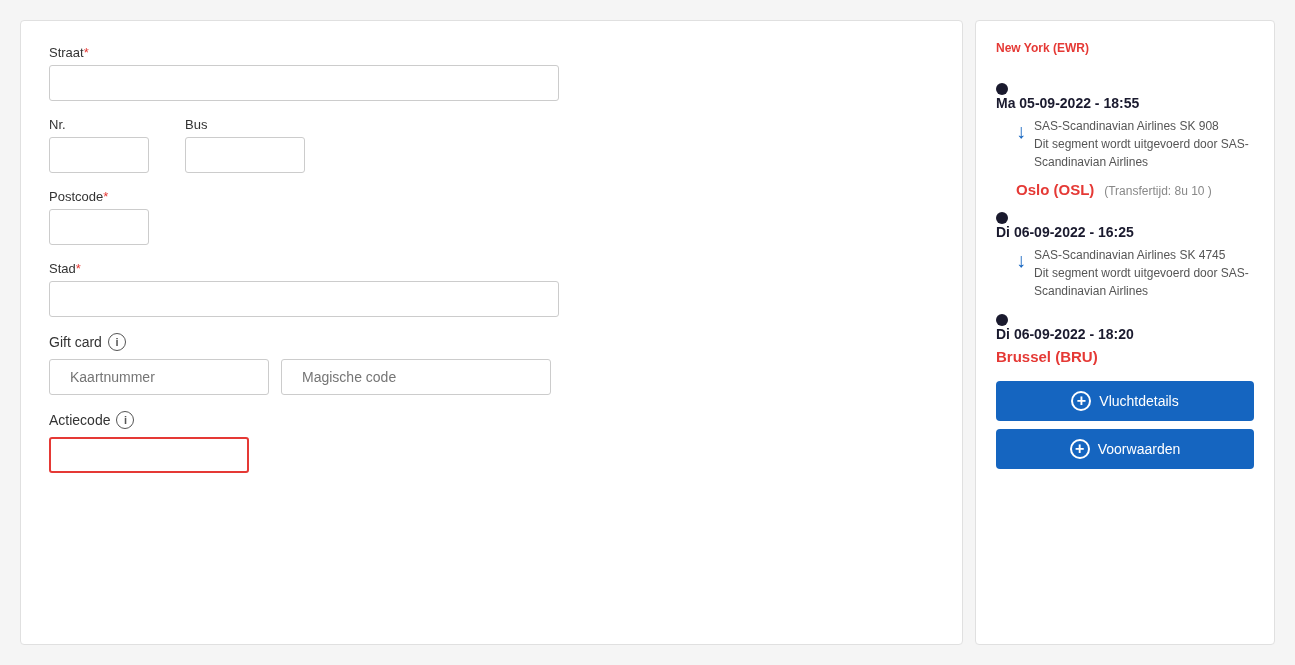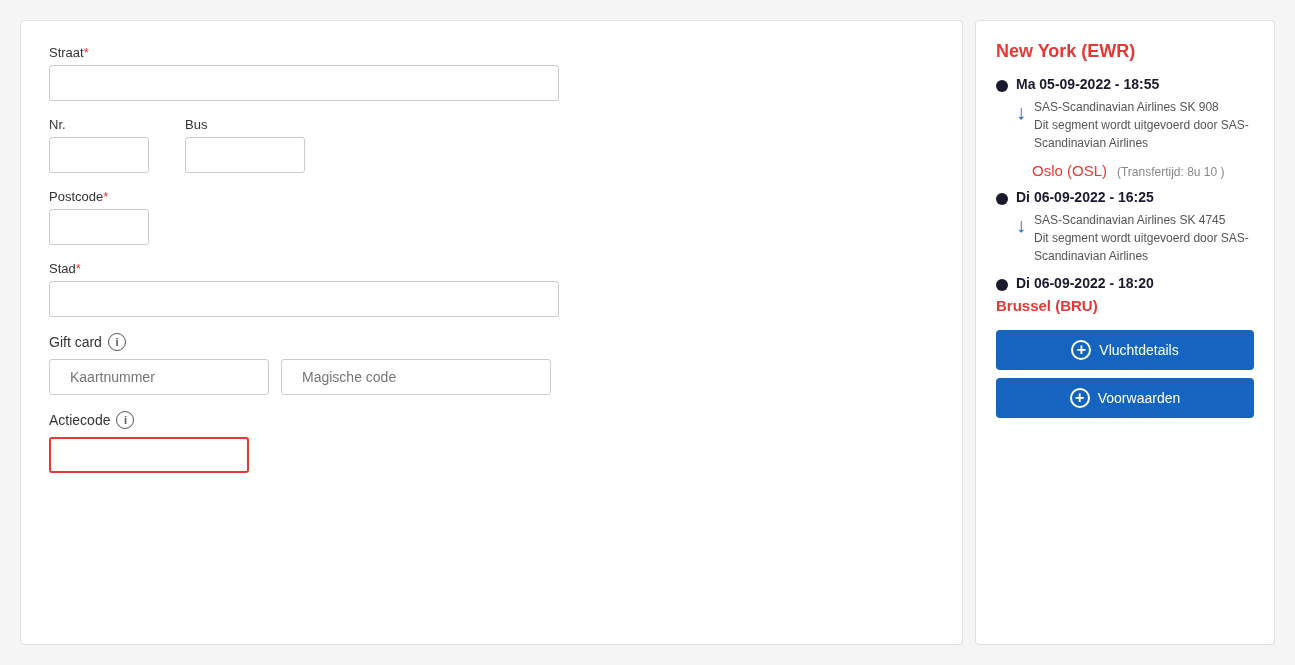--- a/index.html
+++ b/index.html
@@ -146,28 +146,29 @@
       max-width: 100%;
     }
     .stad-input {
       width: 510px;
       max-width: 100%;
     }
 
     
     .destination-title {
       color: #e53935;
-      font-size: 18px;
-      font-weight: bold;
-      margin-bottom: 14px;
+      font-size: 12px;
+      font-weight: bold;
+      margin-bottom: 24px;
     }
     .flight-stop {
       display: flex;
       align-items: flex-start;
       margin-bottom: 6px;
+      flex-direction: column;
     }
     .dot {
       width: 12px;
       height: 12px;
       border-radius: 50%;
       background: #1a1a2e;
       margin-right: 8px;
       margin-top: 4px;
       flex-shrink: 0;
     }
@@ -190,22 +191,21 @@
       margin-top: 4px;
     }
     .segment-info {
       font-size: 12px;
       color: #555;
       line-height: 1.5;
     }
     .transfer-label {
       color: #e53935;
       font-size: 15px;
-      font-weight: normal;
-      margin-left: 16px;
+      font-weight: bold;
     }
     .transfer-time {
       color: #888;
       font-size: 12px;
       margin-left: 6px;
     }
     .destination-arrival {
       color: #e53935;
       font-size: 15px;
       font-weight: bold;

